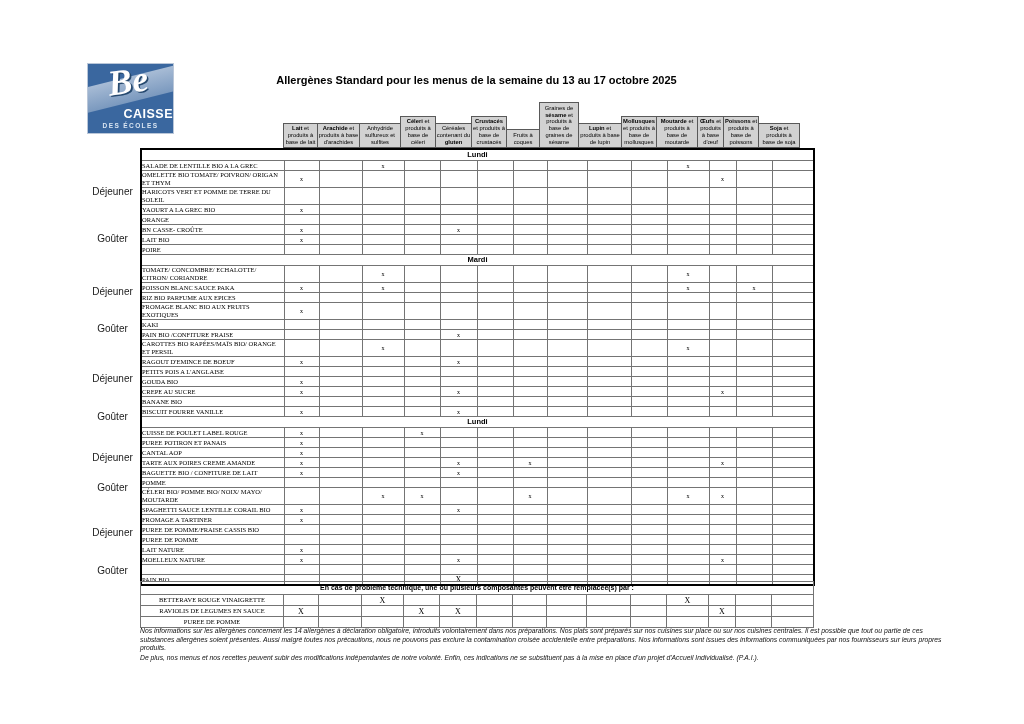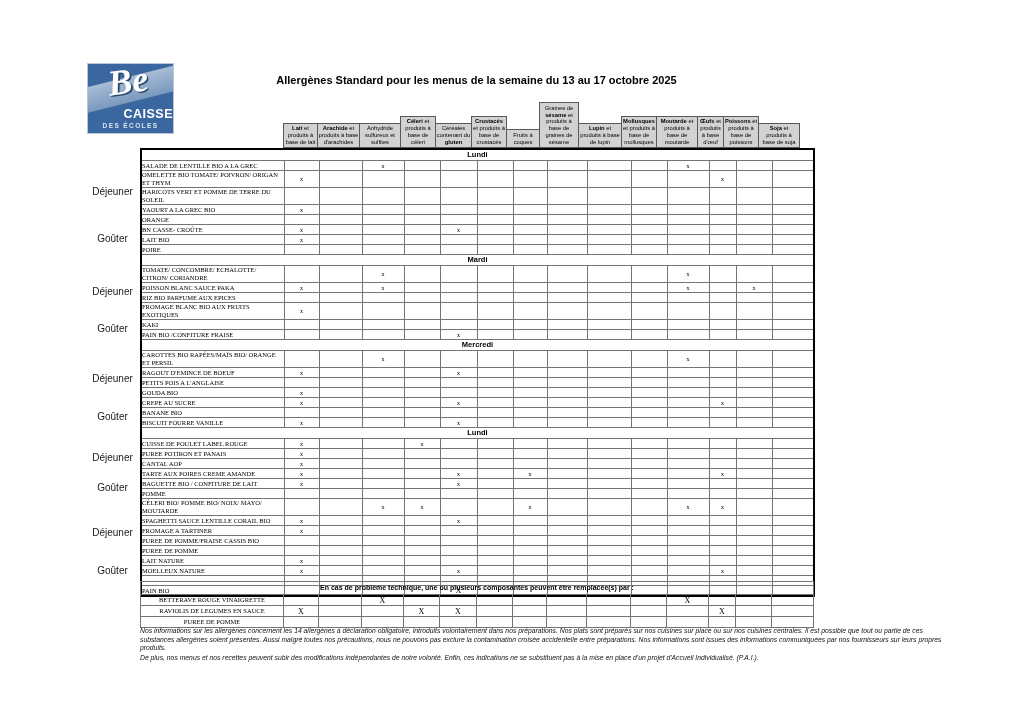--- a/index.html
+++ b/index.html
@@ -355,23 +355,20 @@
           <td class="mark">x</td>
           <td class="mark"></td>
           <td class="mark"></td>
           <td class="mark"></td>
           <td class="mark"></td>
           <td class="mark"></td>
           <td class="mark"></td>
           <td class="mark"></td>
           <td class="mark"></td>
           <td class="mark"></td>
-        </tr>
-        <tr class="band">
-          <td colspan="15" class="bandcell">Mercredi</td>
         </tr>
         <tr>
           <td class="dish">CAROTTES BIO RAPÉES/MAÏS BIO/ ORANGE ET PERSIL</td>
           <td class="mark"></td>
           <td class="mark"></td>
           <td class="mark">x</td>
           <td class="mark"></td>
           <td class="mark"></td>
           <td class="mark"></td>
           <td class="mark"></td>

